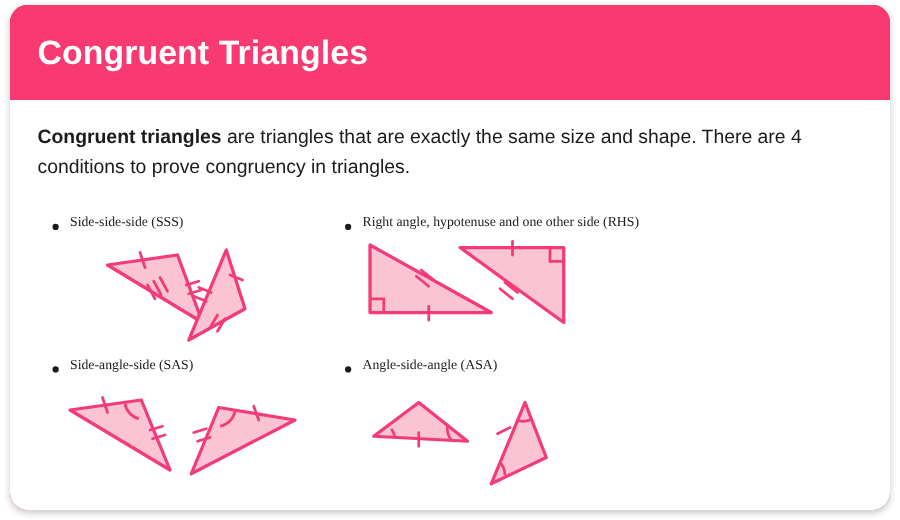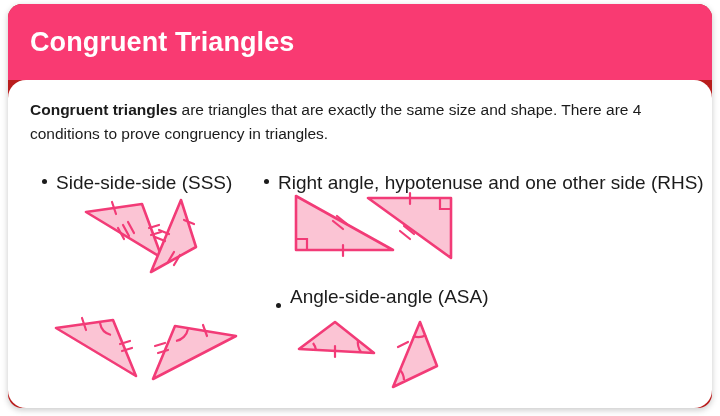--- a/index.html
+++ b/index.html
@@ -42,53 +42,53 @@
     letter-spacing: 0.1px;
     margin-left: 22px;
   }
   #body {
     position: absolute;
     left: 0;
     top: 76px;
     width: 100%;
     height: 328px;
     background: #ffffff;
-    border-radius: 18px;
   }
   #intro {
     position: absolute;
     left: 22px;
     top: 18px;
     width: 664px;
     font-size: 15.5px;
     line-height: 24px;
     color: #1b1b1b;
   }
   #intro .lead { font-weight: bold; }
 
   .bullet-row {
     position: absolute;
     display: flex;
     align-items: flex-start;
-    font-size: 19px;
+    font-size: 11px;
     color: #1b1b1b;
     white-space: nowrap;
+    font-family: Liberation Serif, serif;
   }
   .bullet-dot {
     display: inline-block;
     width: 5px;
     height: 5px;
     border-radius: 50%;
     background: #1b1b1b;
     margin-right: 9px;
     margin-top: 7px;
     flex: none;
   }
   #bul-sss  { left: 34px;  top: 92px; }
-  #bul-rhs  { left: 256px; top: 92px; }
+  #bul-rhs  { left: 268px; top: 92px; }
   #bul-sas  { left: 34px;  top: 206px; }
   #bul-asa  { left: 268px; top: 206px; align-items: flex-end; }
 
   .fig {
     position: absolute;
   }
   #fig-sss { left: 30px;  top: 110px; }
   #fig-rhs { left: 272px; top: 104px; }
   #fig-sas { left: 30px;  top: 224px; }
   #fig-asa { left: 272px; top: 222px; }
@@ -111,20 +111,24 @@
     <div class="bullet-row" id="bul-sss">
       <span class="bullet-dot"></span>
       <span>Side-side-side (SSS)</span>
     </div>
 
     <div class="bullet-row" id="bul-rhs">
       <span class="bullet-dot"></span>
       <span>Right angle, hypotenuse and one other side (RHS)</span>
     </div>
 
+    <div class="bullet-row" id="bul-sas">
+      <span class="bullet-dot"></span>
+      <span>Side-angle-side (SAS)</span>
+    </div>
 
     <div class="bullet-row" id="bul-asa">
       <span class="bullet-dot"></span>
       <span>Angle-side-angle (ASA)</span>
     </div>
 
     <svg class="fig" id="fig-sss" width="200" height="95" viewBox="0 0 200 95">
       <g>
         <polygon class="tri" points="48,22 104,14 124,68" fill="#fbc4d4" stroke="#f23b77" stroke-width="2.6" stroke-linejoin="round"></polygon>
         <g stroke="#f23b77" stroke-width="2.2" stroke-linecap="round">

